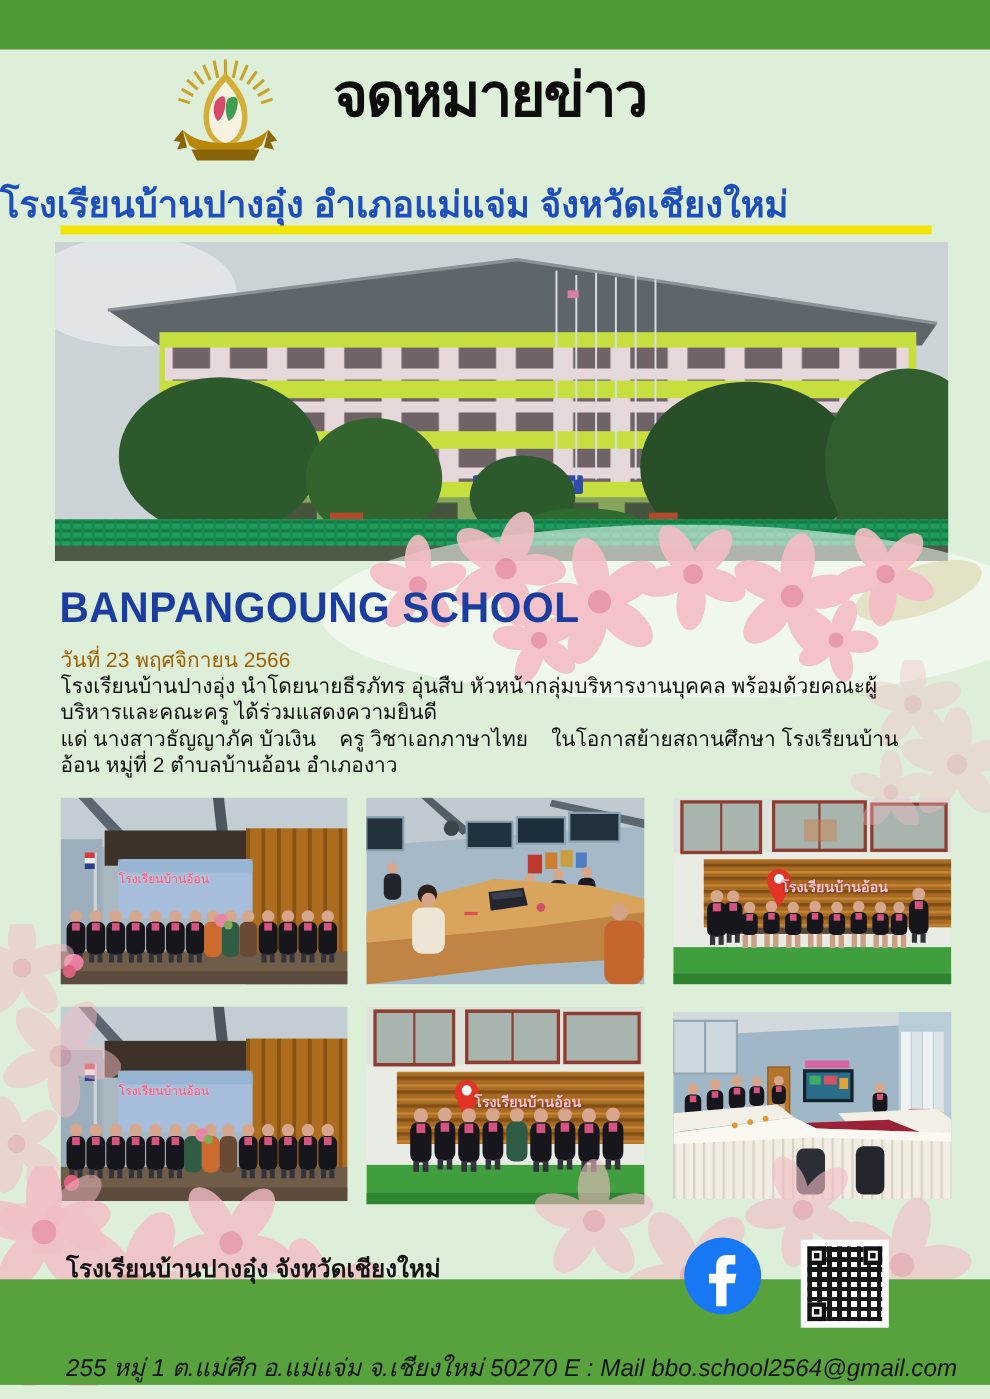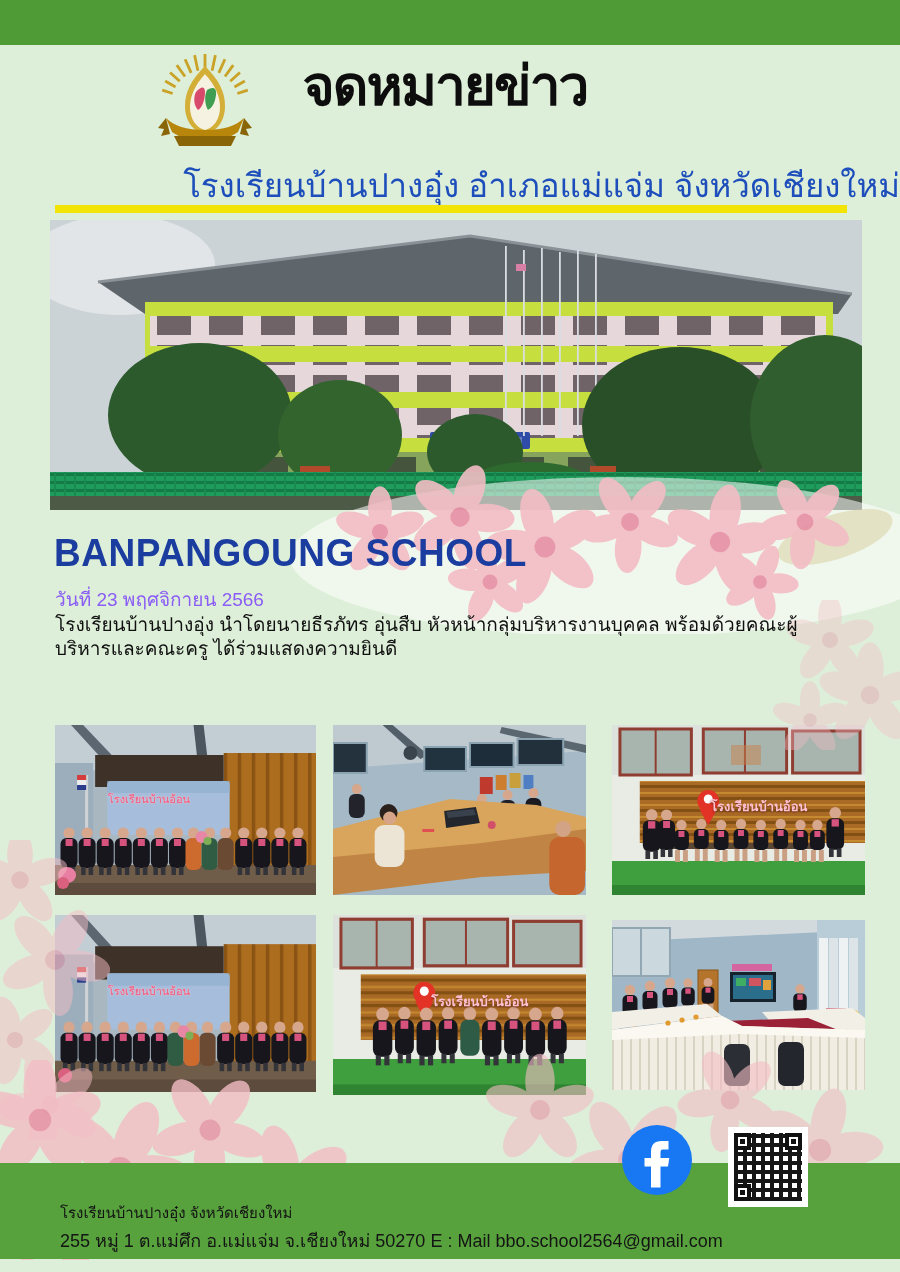--- a/index.html
+++ b/index.html
@@ -10,54 +10,54 @@
   }
   .abs{position:absolute;}
   .topbar{left:0;top:0;width:900px;height:45px;background:#4f9b35;}
   .crest{left:144px;top:52px;width:122px;height:110px;}
   .title{
     left:240px;top:56px;width:410px;text-align:center;
     font-size:55px;font-weight:800;color:#0d0d0d;letter-spacing:-2px;
     font-family:"DejaVu Sans","Liberation Sans",sans-serif;line-height:1.1;
   }
   .subtitle{
-    left:0;top:159px;width:900px;text-align:right;
-    font-size:33px;font-weight:400;color:#1d4ebc;
+    left:0;top:159px;width:900px;text-align:left;
+    font-size:33px;font-weight:700;color:#1d4ebc;
   }
   .yellow-line{left:55px;top:205px;width:792px;height:8px;background:#f2e404;}
   .main-photo{left:50px;top:220px;width:812px;height:290px;z-index:1;}
   .main-photo svg,.tile svg{display:block;width:100%;height:100%;}
   .blossom{z-index:2;pointer-events:none;}
   .school-en{
     left:54px;top:531px;z-index:5;
     font-size:37px;font-weight:800;color:#1c3da0;
     transform:scaleY(1.05);transform-origin:left top;letter-spacing:0.5px;
   }
-  .date-line{left:55px;top:584px;z-index:5;font-size:19px;color:#8b5cf6;}
+  .date-line{left:55px;top:584px;z-index:5;font-size:19px;color:#a16207;}
   .body-text{left:55px;top:613px;width:794px;z-index:5;font-size:19px;line-height:24px;color:#101010;}
   .body-line{white-space:pre-wrap;}
   .tile{z-index:1;overflow:hidden;}
   .p1{left:55px;top:725px;width:261px;height:170px;}
   .p2{left:333px;top:725px;width:253px;height:170px;}
   .p3{left:612px;top:725px;width:253px;height:170px;}
   .p4{left:55px;top:915px;width:261px;height:177px;}
   .p5{left:333px;top:915px;width:253px;height:180px;}
   .p6{left:612px;top:920px;width:253px;height:170px;}
   .tile-sign-text{
     position:absolute;left:0;width:100%;text-align:center;
     font-size:12px;font-weight:700;color:#ff9db8;
     text-shadow:0 0 2px #7e2230;pointer-events:none;
   }
   .indoor .tile-sign-text{top:38%;left:-14%;font-size:11px;color:#e86a8e;text-shadow:0 0 1px #fff;}
   .sign .tile-sign-text{top:42%;left:8%;font-size:13px;color:#ffc2d2;text-shadow:0 1px 2px #6e2a14;}
   .footer-bar{left:0;top:1163px;width:900px;height:96px;background:#57a23d;z-index:3;}
   .footer-line{left:60px;z-index:5;color:#141414;font-weight:500;}
-  .f1{top:1201px;font-size:15px;}
+  .f1{top:1136px;font-size:22px;font-weight:bold;}
   .f2{top:1196px;font-size:21px;}
-  .f3{top:1226px;font-size:18px;}
+  .f3{top:1226px;font-size:22px;font-style:italic;}
   .fb{
     left:622px;top:1125px;width:70px;height:70px;border-radius:50%;
     background:#1877f2;z-index:4;
   }
   .fb svg{display:block;width:100%;height:100%;}
   .qr{
     left:728px;top:1127px;width:80px;height:80px;background:#fff;z-index:4;
     padding:6px;box-sizing:border-box;
   }
   .qr-inner{
@@ -247,20 +247,21 @@
     <use href="#flower" transform="translate(150,120) scale(3.8) rotate(40)"></use>
     <use href="#flower" transform="translate(250,60) scale(3) rotate(-25)"></use>
     <use href="#flower" transform="translate(340,110) scale(3.6) rotate(15)"></use>
     <use href="#flower" transform="translate(210,170) scale(2.8) rotate(70)"></use>
   </svg>
 
   <div class="abs school-en">BANPANGOUNG SCHOOL</div>
   <div class="abs date-line">วันที่ 23 พฤศจิกายน 2566</div>
   <div class="abs body-text">
     <div class="body-line">โรงเรียนบ้านปางอุ่ง นำโดยนายธีรภัทร อุ่นสืบ หัวหน้ากลุ่มบริหารงานบุคคล พร้อมด้วยคณะผู้บริหารและคณะครู ได้ร่วมแสดงความยินดี</div>
+    <div class="body-line">แด่ นางสาวธัญญาภัค บัวเงิน    ครู วิชาเอกภาษาไทย    ในโอกาสย้ายสถานศึกษา โรงเรียนบ้านอ้อน หมู่ที่ 2 ตำบลบ้านอ้อน อำเภองาว</div>
   </div>
 
   <div class="abs tile indoor p1">
     <svg viewBox="0 0 260 170" preserveAspectRatio="none">
       <rect width="260" height="170" fill="#a9b7c1"></rect>
       <polygon points="0,0 260,0 260,30 0,48" fill="#c3cdd4"></polygon>
       <polygon points="28,0 66,40 56,44 16,0" fill="#5b6670"></polygon>
       <polygon points="148,0 152,34 142,36 138,0" fill="#4c565f"></polygon>
       <rect x="168" y="28" width="92" height="142" fill="url(#woodV)"></rect>
       <rect x="0" y="38" width="38" height="132" fill="#9cadbb"></rect>

